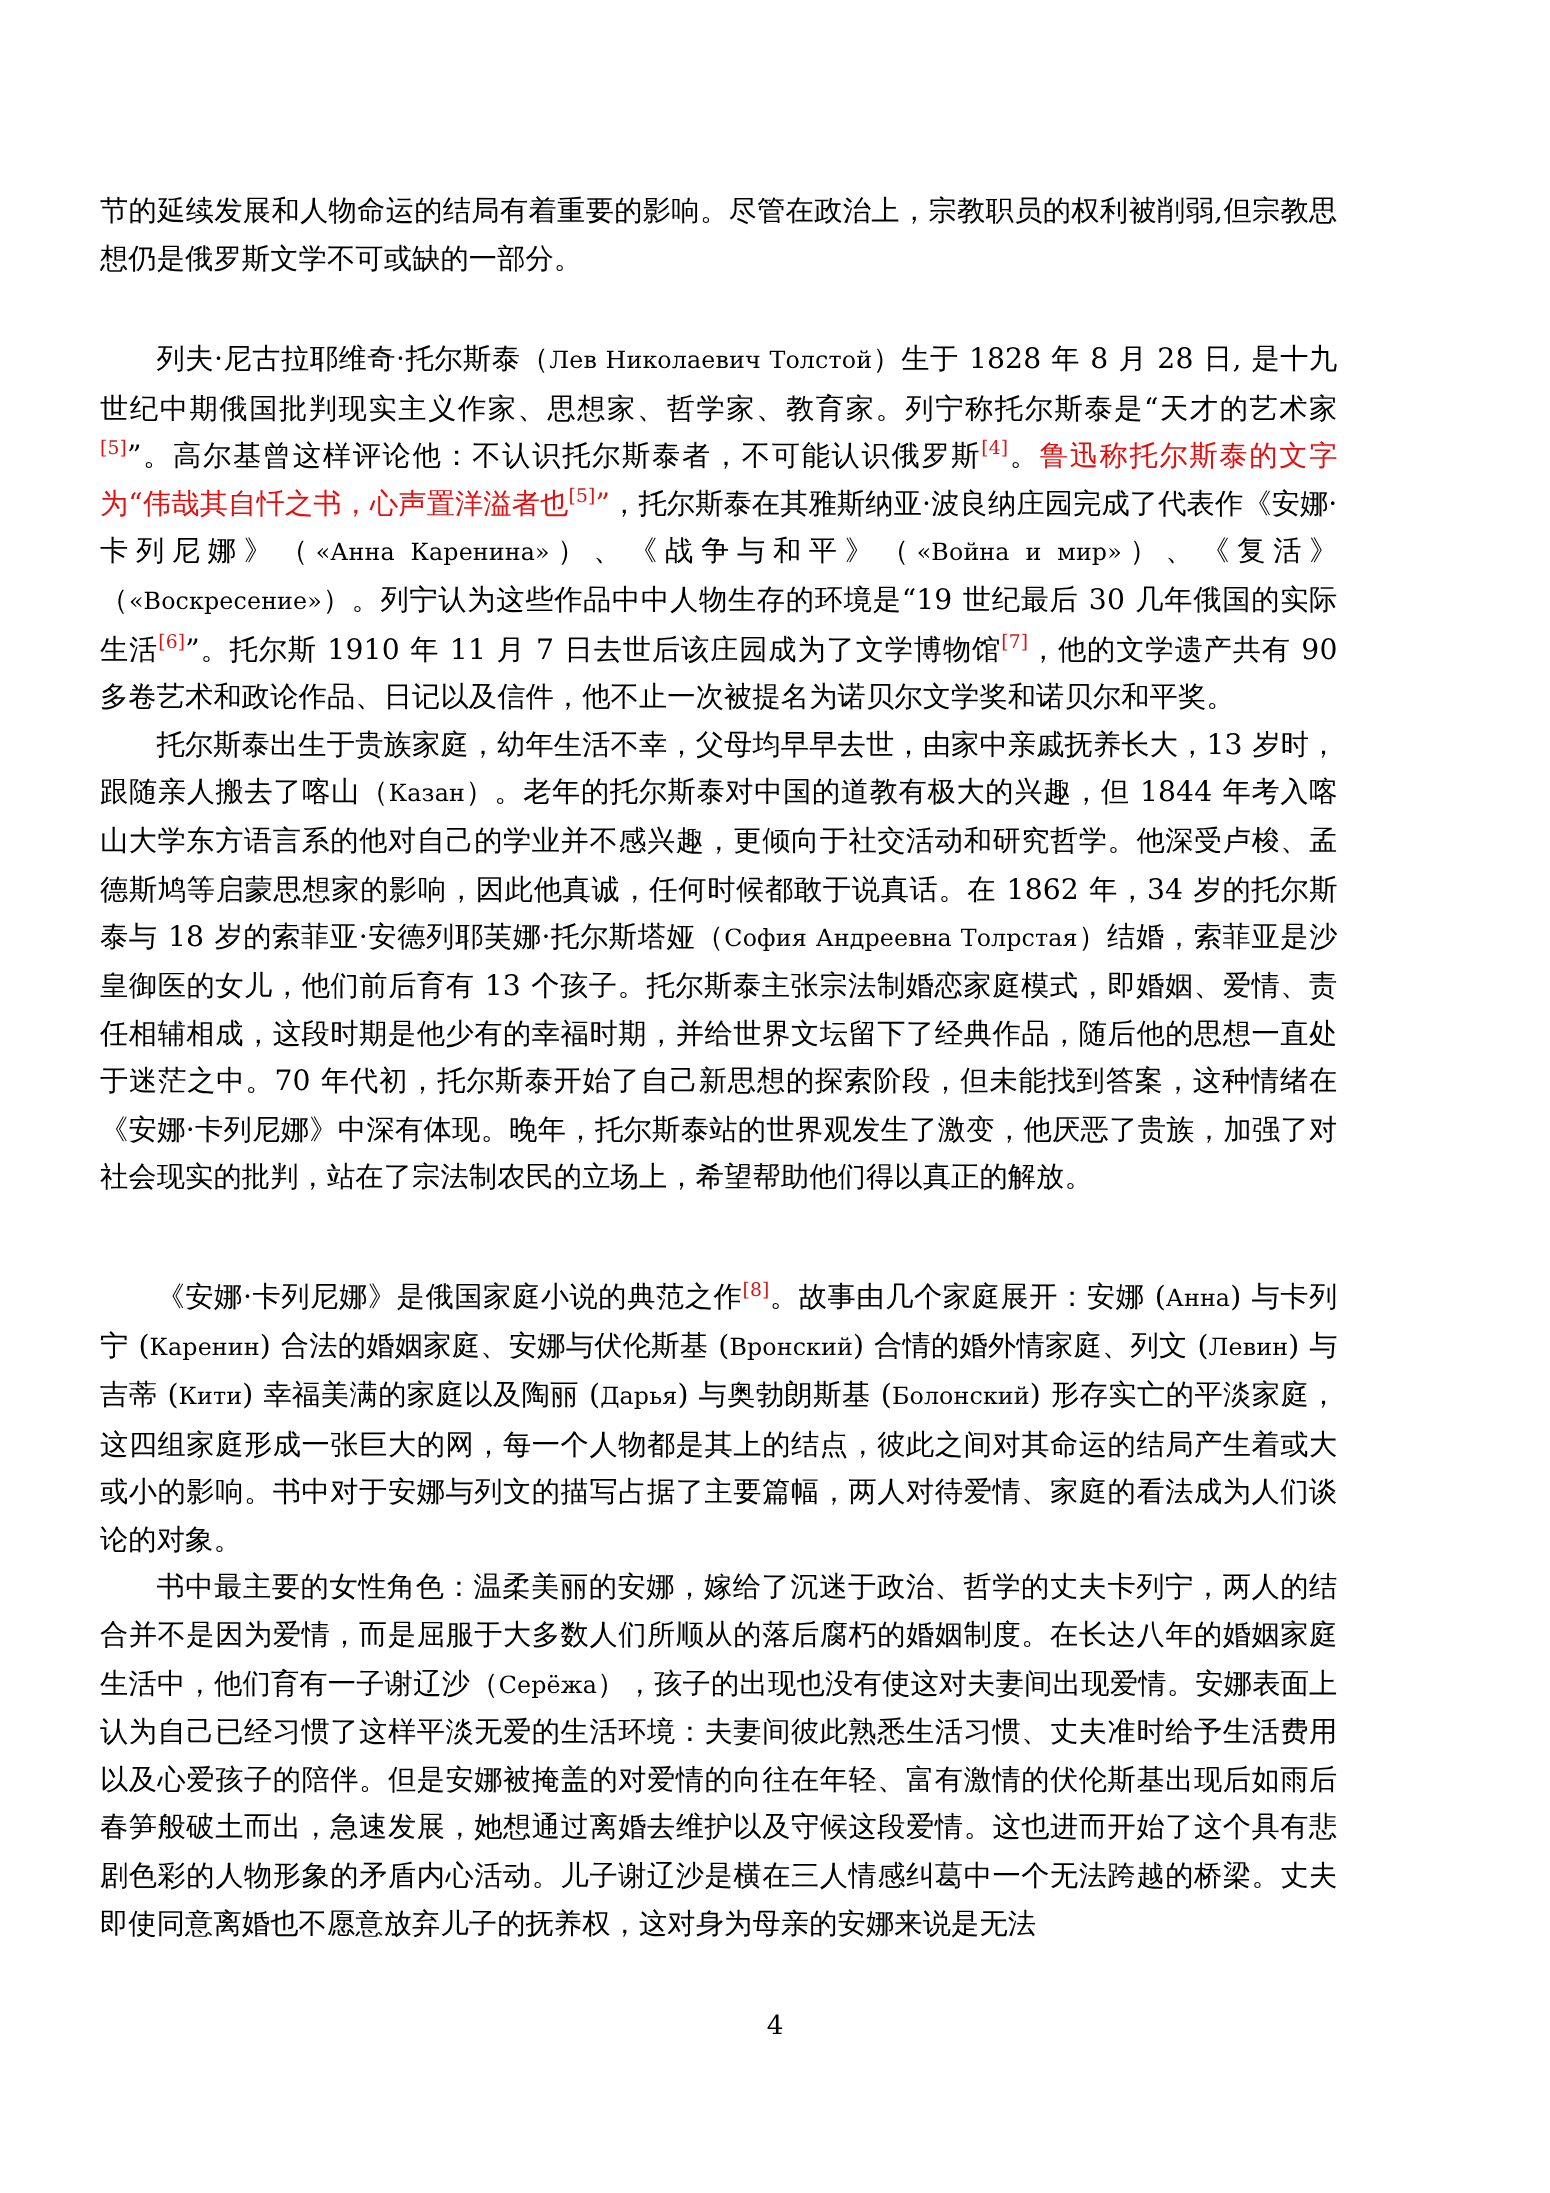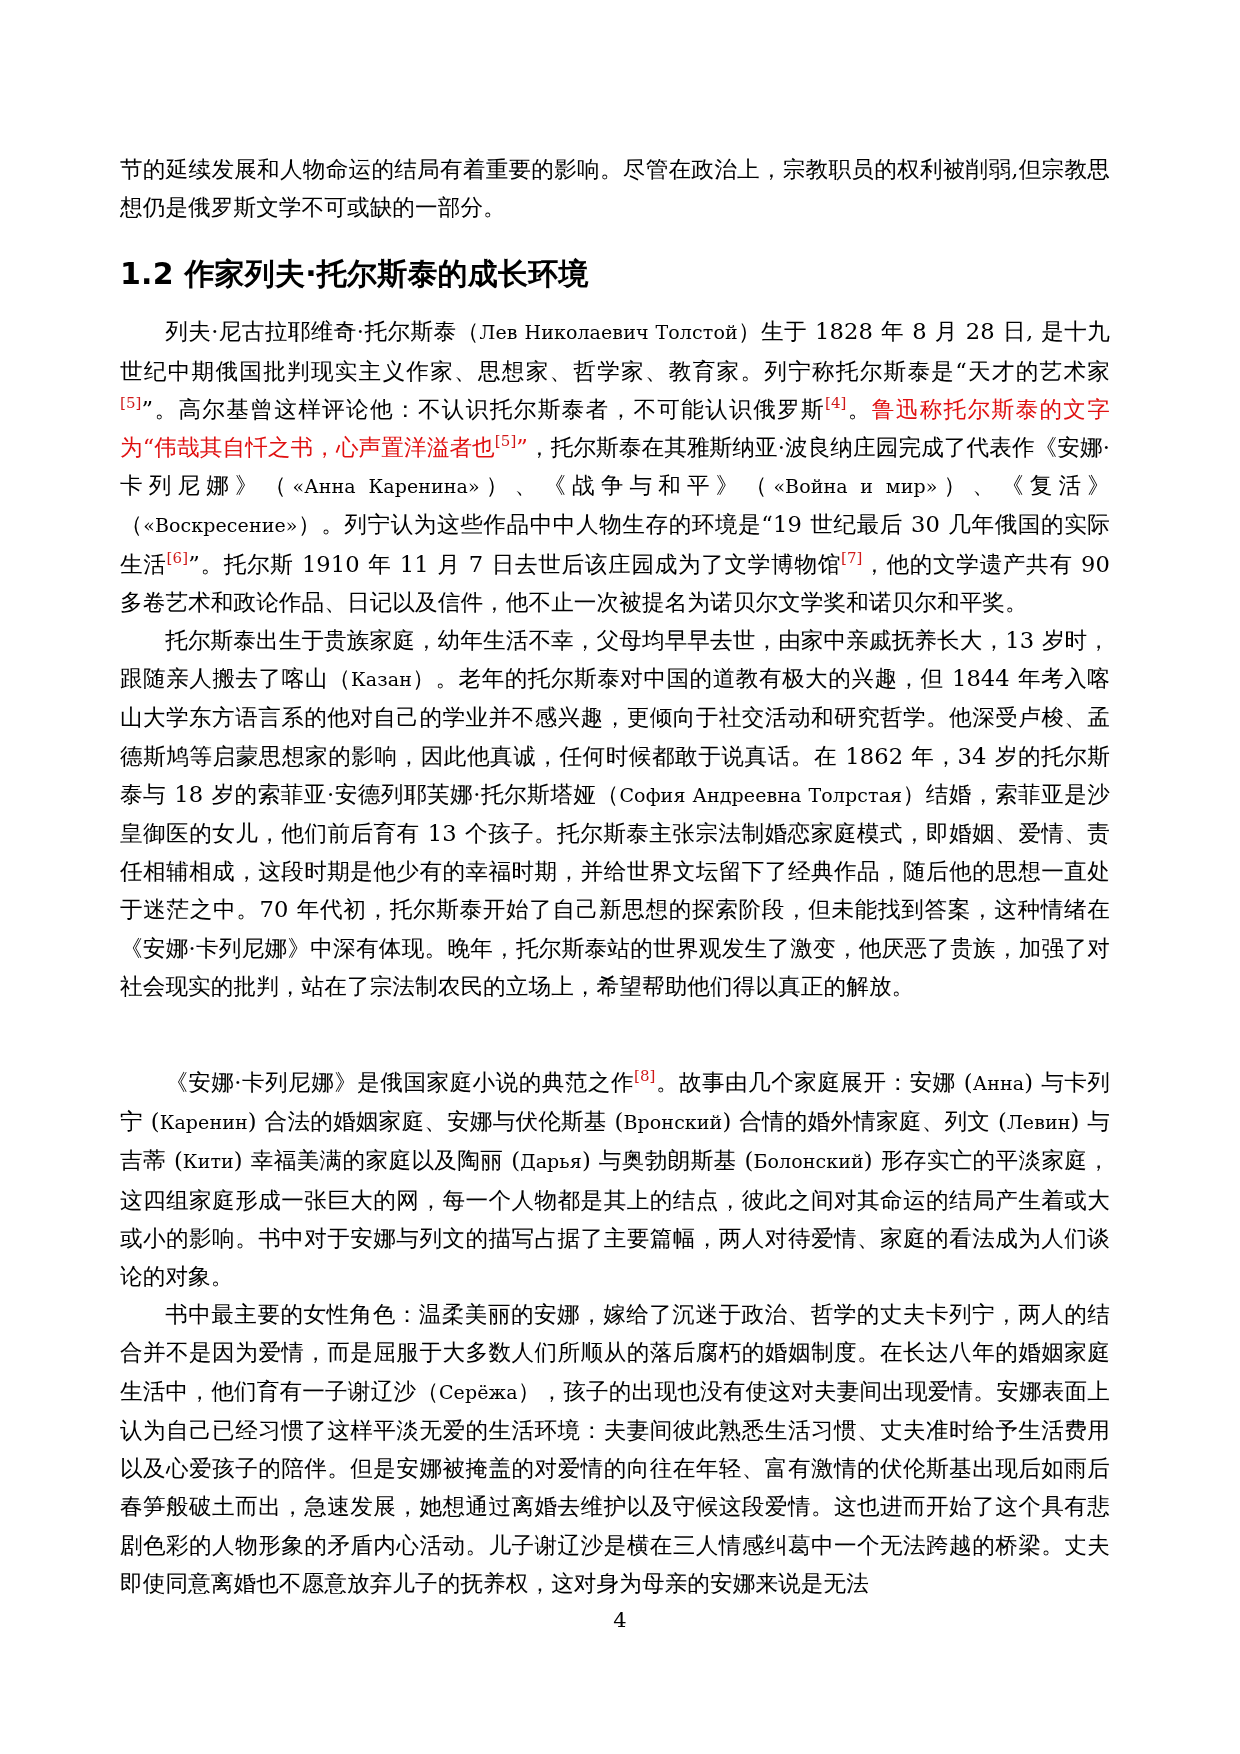--- a/index.html
+++ b/index.html
@@ -15,21 +15,21 @@
     position: relative;
     overflow: hidden;
   }
   .page {
     position: absolute;
     left: 0;
     top: 0;
     width: 1240px;
     height: 1754px;
     box-sizing: border-box;
-    padding: 150px 122px 0 120px;
+    padding: 150px 122px 0 80px;
   }
   .content {
     width: 990px;
   }
   p.body-text {
     margin: 0;
     font-size: 22.6px;
     line-height: 38.2px;
     text-align: justify;
     text-justify: inter-ideograph;
@@ -77,21 +77,20 @@
 </style>
 </head>
 <body>
 
 <div class="page">
   <div class="content">
 
     <p class="body-text"><span>节的延续发展和人物命运的结局有着重要的影响。尽管在政治上，宗教职员的权利被削弱,但宗教思想仍是俄罗斯文学不可或缺的一部分。</span></p>
 
     <div class="gap-before-h2"></div>
-    <h2 class="section-heading"><span>1.2 作家列夫·托尔斯泰的成长环境</span></h2>
     <div class="gap-after-h2"></div>
 
     <p class="body-text indent"><span>列夫·尼古拉耶维奇·托尔斯泰（</span><span class="ru">Лев Николаевич Толстой</span><span>）生于 1828 年 8 月 28 日, 是十九世纪中期俄国批判现实主义作家、思想家、哲学家、教育家。列宁称托尔斯泰是“天才的艺术家</span><span class="ref">[5]</span><span>”。高尔基曾这样评论他：不认识托尔斯泰者，不可能认识俄罗斯</span><span class="ref">[4]</span><span>。</span><span class="red">鲁迅称托尔斯泰的文字为“伟哉其自忏之书，心声置洋溢者也</span><span class="ref">[5]</span><span class="red">”</span><span>，托尔斯泰在其雅斯纳亚·波良纳庄园完成了代表作《安娜·卡列尼娜》（</span><span class="ru">«Анна Каренина»</span><span>）、《战争与和平》（</span><span class="ru">«Война и мир»</span><span>）、《复活》（</span><span class="ru">«Воскресение»</span><span>）。列宁认为这些作品中中人物生存的环境是“19 世纪最后 30 几年俄国的实际生活</span><span class="ref">[6]</span><span>”。托尔斯 1910 年 11 月 7 日去世后该庄园成为了文学博物馆</span><span class="ref">[7]</span><span>，他的文学遗产共有 90 多卷艺术和政论作品、日记以及信件，他不止一次被提名为诺贝尔文学奖和诺贝尔和平奖。</span></p>
 
     <p class="body-text indent"><span>托尔斯泰出生于贵族家庭，幼年生活不幸，父母均早早去世，由家中亲戚抚养长大，13 岁时，跟随亲人搬去了喀山（</span><span class="ru">Казан</span><span>）。老年的托尔斯泰对中国的道教有极大的兴趣，但 1844 年考入喀山大学东方语言系的他对自己的学业并不感兴趣，更倾向于社交活动和研究哲学。他深受卢梭、孟德斯鸠等启蒙思想家的影响，因此他真诚，任何时候都敢于说真话。在 1862 年，34 岁的托尔斯泰与 18 岁的索菲亚·安德列耶芙娜·托尔斯塔娅（</span><span class="ru">София Андреевна Толрстая</span><span>）结婚，索菲亚是沙皇御医的女儿，他们前后育有 13 个孩子。托尔斯泰主张宗法制婚恋家庭模式，即婚姻、爱情、责任相辅相成，这段时期是他少有的幸福时期，并给世界文坛留下了经典作品，随后他的思想一直处于迷茫之中。70 年代初，托尔斯泰开始了自己新思想的探索阶段，但未能找到答案，这种情绪在《安娜·卡列尼娜》中深有体现。晚年，托尔斯泰站的世界观发生了激变，他厌恶了贵族，加强了对社会现实的批判，站在了宗法制农民的立场上，希望帮助他们得以真正的解放。</span></p>
 
     <div class="gap-before-h3"></div>
     <div class="gap-after-h3"></div>
 
     <p class="body-text indent"><span>《安娜·卡列尼娜》是俄国家庭小说的典范之作</span><span class="ref">[8]</span><span>。故事由几个家庭展开：安娜 (</span><span class="ru">Анна</span><span>) 与卡列宁 (</span><span class="ru">Каренин</span><span>) 合法的婚姻家庭、安娜与伏伦斯基 (</span><span class="ru">Вронский</span><span>) 合情的婚外情家庭、列文 (</span><span class="ru">Левин</span><span>) 与吉蒂 (</span><span class="ru">Кити</span><span>) 幸福美满的家庭以及陶丽 (</span><span class="ru">Дарья</span><span>) 与奥勃朗斯基 (</span><span class="ru">Болонский</span><span>) 形存实亡的平淡家庭，这四组家庭形成一张巨大的网，每一个人物都是其上的结点，彼此之间对其命运的结局产生着或大或小的影响。书中对于安娜与列文的描写占据了主要篇幅，两人对待爱情、家庭的看法成为人们谈论的对象。</span></p>

